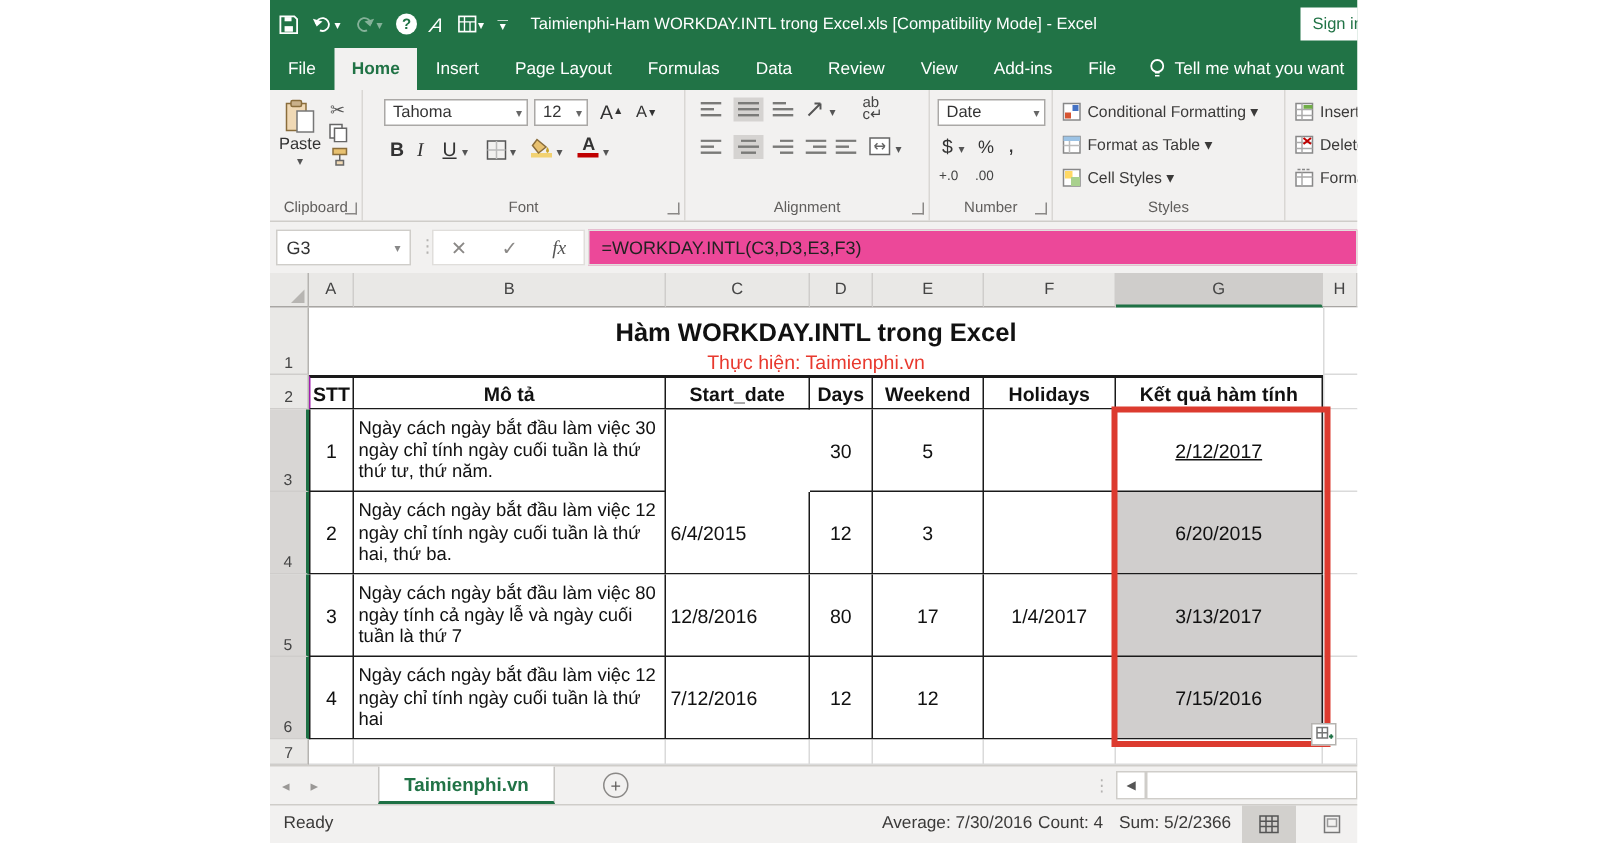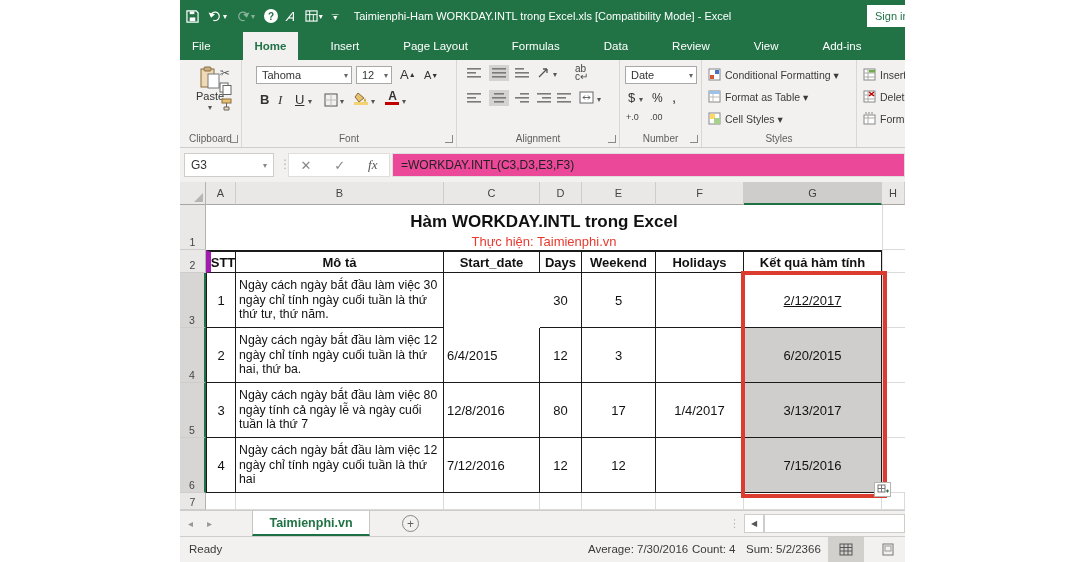--- a/index.html
+++ b/index.html
@@ -12,21 +12,21 @@
   .titlebar { position:absolute; left:0; top:0; width:100%; height:32px; background:#217346; color:#fff; }
   .qat { position:absolute; left:6px; top:0; height:32px; display:flex; align-items:center; gap:9px; font-size:12px; }
   .qat .ic { display:inline-flex; align-items:center; color:#fff; }
   .qat .dim { opacity:.45; }
   .caret { font-size:8px; margin-left:1px; }
   .doc-title { position:absolute; left:0; top:0; width:100%; height:32px; display:flex; align-items:center; justify-content:center; font-size:11px; color:#fff; white-space:nowrap; }
   .signin { position:absolute; right:-24px; top:5px; width:62px; height:22px; background:#fff; color:#217346; font-size:11px; display:flex; align-items:center; padding-left:8px; white-space:nowrap; overflow:hidden; }
   .helpcirc { width:14px; height:14px; border-radius:50%; background:#fff; color:#217346; font-size:10px; font-weight:bold; display:inline-flex; align-items:center; justify-content:center; }
 
   
-  .tabrow { position:absolute; left:0; top:32px; width:100%; height:28px; background:#217346; display:flex; align-items:stretch; font-size:11.5px; color:#fff;gap:20px; }
+  .tabrow { position:absolute; left:0; top:32px; width:100%; height:28px; background:#217346; display:flex; align-items:stretch; font-size:11.5px; color:#fff; }
   .mtab { display:flex; align-items:center; padding:0 12px; cursor:default; white-space:nowrap; }
   .mtab.active { background:#f2f1f0; color:#217346; font-weight:bold; }
   .tellme { display:flex; align-items:center; gap:6px; padding:0 10px; white-space:nowrap; }
 
   
   .ribbon { position:absolute; left:0; top:60px; width:100%; height:88px; background:#f2f1f0; border-bottom:1px solid #cfcdc9; font-size:11px; color:#3b3a39; }
   .rgroup { position:absolute; top:0; height:87px; border-right:1px solid #d9d7d4; }
   .rgroup .glabel { position:absolute; bottom:3px; left:0; width:100%; text-align:center; font-size:10px; color:#605e5c; }
   .launcher { position:absolute; bottom:4px; right:3px; width:8px; height:8px; border-right:1.5px solid #8a8886; border-bottom:1.5px solid #8a8886; }
   .combo { display:inline-flex; align-items:center; justify-content:space-between; background:#fff; border:1px solid #aaa8a6; height:18px; padding:0 3px 0 5px; font-size:11px; color:#333; }
@@ -52,21 +52,21 @@
   .ch { background:#e9e8e6; border-right:1px solid #cfcdcb; border-bottom:1px solid #a8a6a3; display:flex; align-items:center; justify-content:center; font-size:11px; color:#444; }
   .ch.sel { background:#cfcdcb; border-bottom:2px solid #1e7145; }
   .rh { background:#e9e8e6; border-right:1px solid #b5b3b0; border-bottom:1px solid #cfcdcb; display:flex; align-items:flex-end; justify-content:center; font-size:10.5px; color:#444; padding-bottom:1px; }
   .rh.sel { background:#d8d6d4; border-right:2px solid #1e7145; }
   .corner { background:#e9e8e6; border-right:1px solid #b5b3b0; border-bottom:1px solid #a8a6a3; position:relative; }
   .corner::after { content:""; position:absolute; right:2px; bottom:2px; border-left:9px solid transparent; border-bottom:9px solid #b7b5b2; }
   .titlecell { grid-column:2/9; grid-row:2; display:flex; flex-direction:column; align-items:center; justify-content:flex-end; padding-bottom:1px; }
   .sheet-title { font-size:17px; font-weight:bold; color:#111; line-height:1.1; }
   .sheet-sub { font-size:13px; color:#e8392e; margin-top:2px; }
   .th { background:#fff; border:1px solid #1a1a1a; border-top:2px solid #1a1a1a; font-weight:bold; font-size:13px; display:flex; align-items:center; justify-content:center; color:#111; border-left:none; }
-  .th.first { border-left:5px solid #a21caf; }
+  .th.first { border-left:1px solid #a21caf; }
   .td { background:#fff; border-right:1px solid #1a1a1a; border-bottom:1px solid #1a1a1a; font-size:13px; color:#111; display:flex; align-items:center; }
   .td.first { border-left:1px solid #1a1a1a; }
   .td.cnum { justify-content:center; }
   .td.cdesc { font-size:12.3px; line-height:1.2; padding:1px 2px 1px 3px; align-items:center; }
   .td.cdate { padding-left:3px; }
   .td.gsel { background:#d0cecd; justify-content:center; }
   .td.gact { background:#fff; justify-content:center; }
   .hcell { background:#fff; border-left:1px solid #dadada; border-bottom:1px solid #dadada; }
   .r7 { background:#fff; border-right:1px solid #dadada; border-bottom:1px solid #dadada; }
   .redbox { position:absolute; left:561px; top:271px; width:146px; height:227px; border:4px solid #dc3b2f; pointer-events:none; }
@@ -153,21 +153,21 @@
             <circle cx="5.5" cy="5" r="4" fill="none" stroke="#fff" stroke-width="1.2"></circle>
             <path d="M4 9.5 h3 M4 11.5 h3" stroke="#fff" stroke-width="1.1"></path>
           </svg>
       <span>Tell me what you want</span>
     </div>
   </div>
 
   <div class="ribbon">
 
     <div class="rgroup" style="left:0; width:62px;">
-      <div style="position:absolute; left:15px; top:6px; width:30px; text-align:center;">
+      <div style="position:absolute; left:5px; top:6px; width:30px; text-align:center;">
         <svg class="icon" style="margin:0 auto;" width="22" height="24" viewBox="0 0 22 24">
               <rect x="2" y="3" width="13" height="18" fill="#f0d9b5" stroke="#8a6d3b" stroke-width="1"></rect>
               <rect x="5" y="1" width="7" height="4" rx="1" fill="#c9b08a" stroke="#8a6d3b" stroke-width="1"></rect>
               <rect x="9" y="8" width="11" height="14" fill="#fff" stroke="#777" stroke-width="1"></rect>
             </svg>
         <div style="font-size:11px; color:#333;">Paste</div>
         <div class="ucar" style="margin-top:1px;">▾</div>
       </div>
       <span class="sic" style="position:absolute; left:40px; top:6px; font-size:12px; color:#555;">✂</span>
       <span class="sic" style="position:absolute; left:39px; top:22px;">

